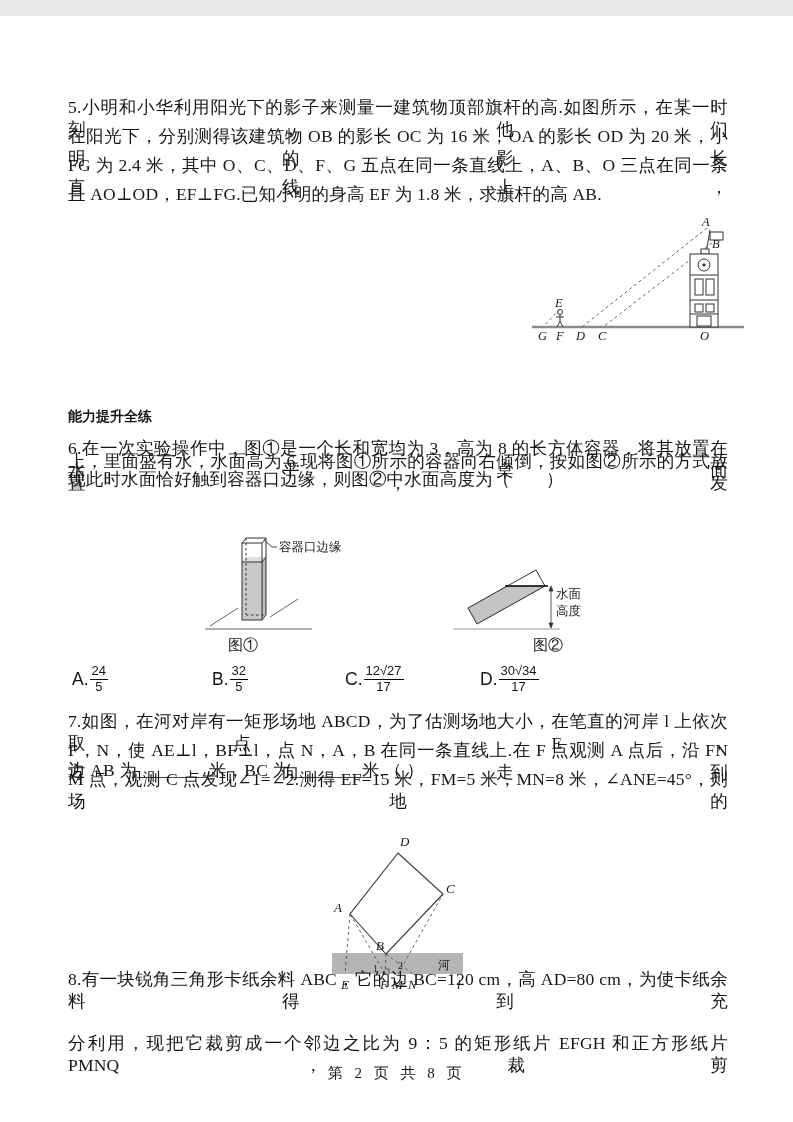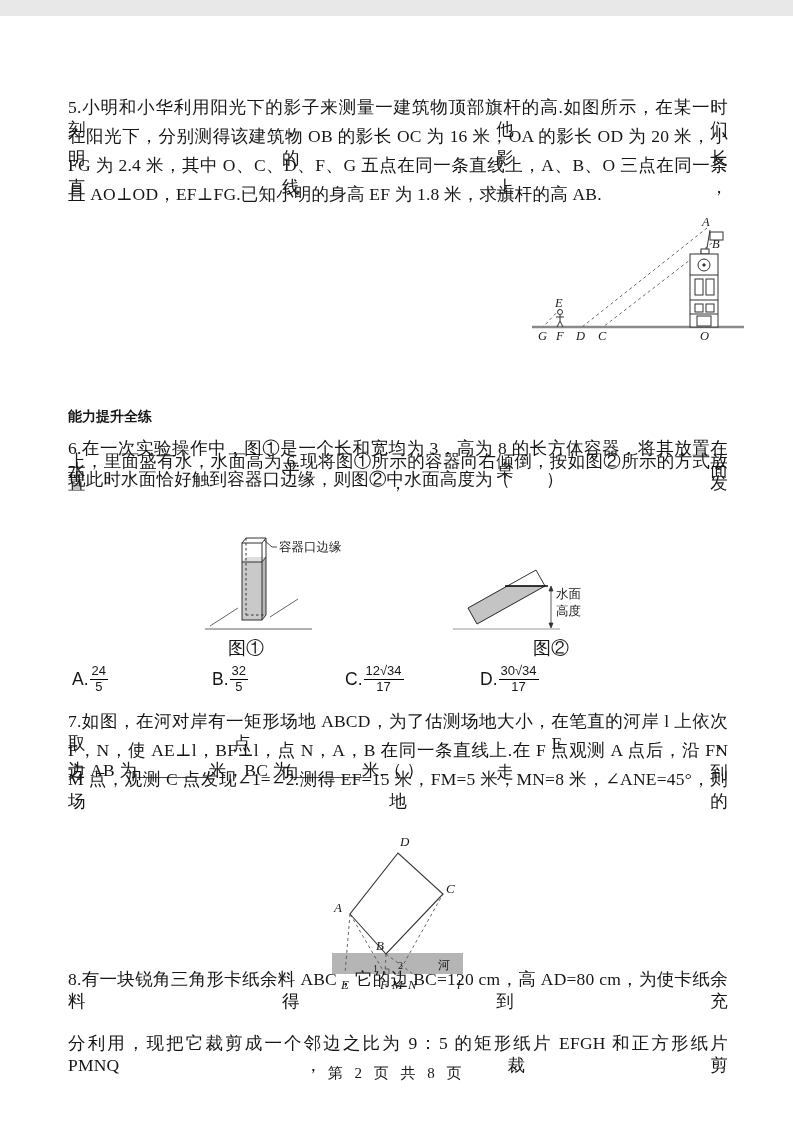--- a/index.html
+++ b/index.html
@@ -28,21 +28,21 @@
   }
   .heading{
     position:absolute;
     left:68px;
     font-size:14px;
     font-weight:bold;
     font-family:"Liberation Sans","DejaVu Sans",sans-serif;
   }
   .caption{
     position:absolute;
-    font-size:18px;
+    font-size:15px;
   }
   .footer{
     position:absolute;
     left:0;width:793px;
     text-align:center;
     font-size:15px;
     letter-spacing:4px;
   }
   .figure{position:absolute;}
   .option{
@@ -198,21 +198,21 @@
       </span>
   </div>
   <div class="option" style="left:212px">
     <span class="opt-label">B.</span><span class="frac">
         <span class="num">32</span>
         <span class="den">5</span>
       </span>
   </div>
   <div class="option" style="left:345px">
     <span class="opt-label">C.</span><span class="frac">
-        <span class="num">12√34</span>
+        <span class="num">12√27</span>
         <span class="den">17</span>
       </span>
   </div>
   <div class="option" style="left:480px">
     <span class="opt-label">D.</span><span class="frac">
         <span class="num">30√34</span>
         <span class="den">17</span>
       </span>
   </div>
 

